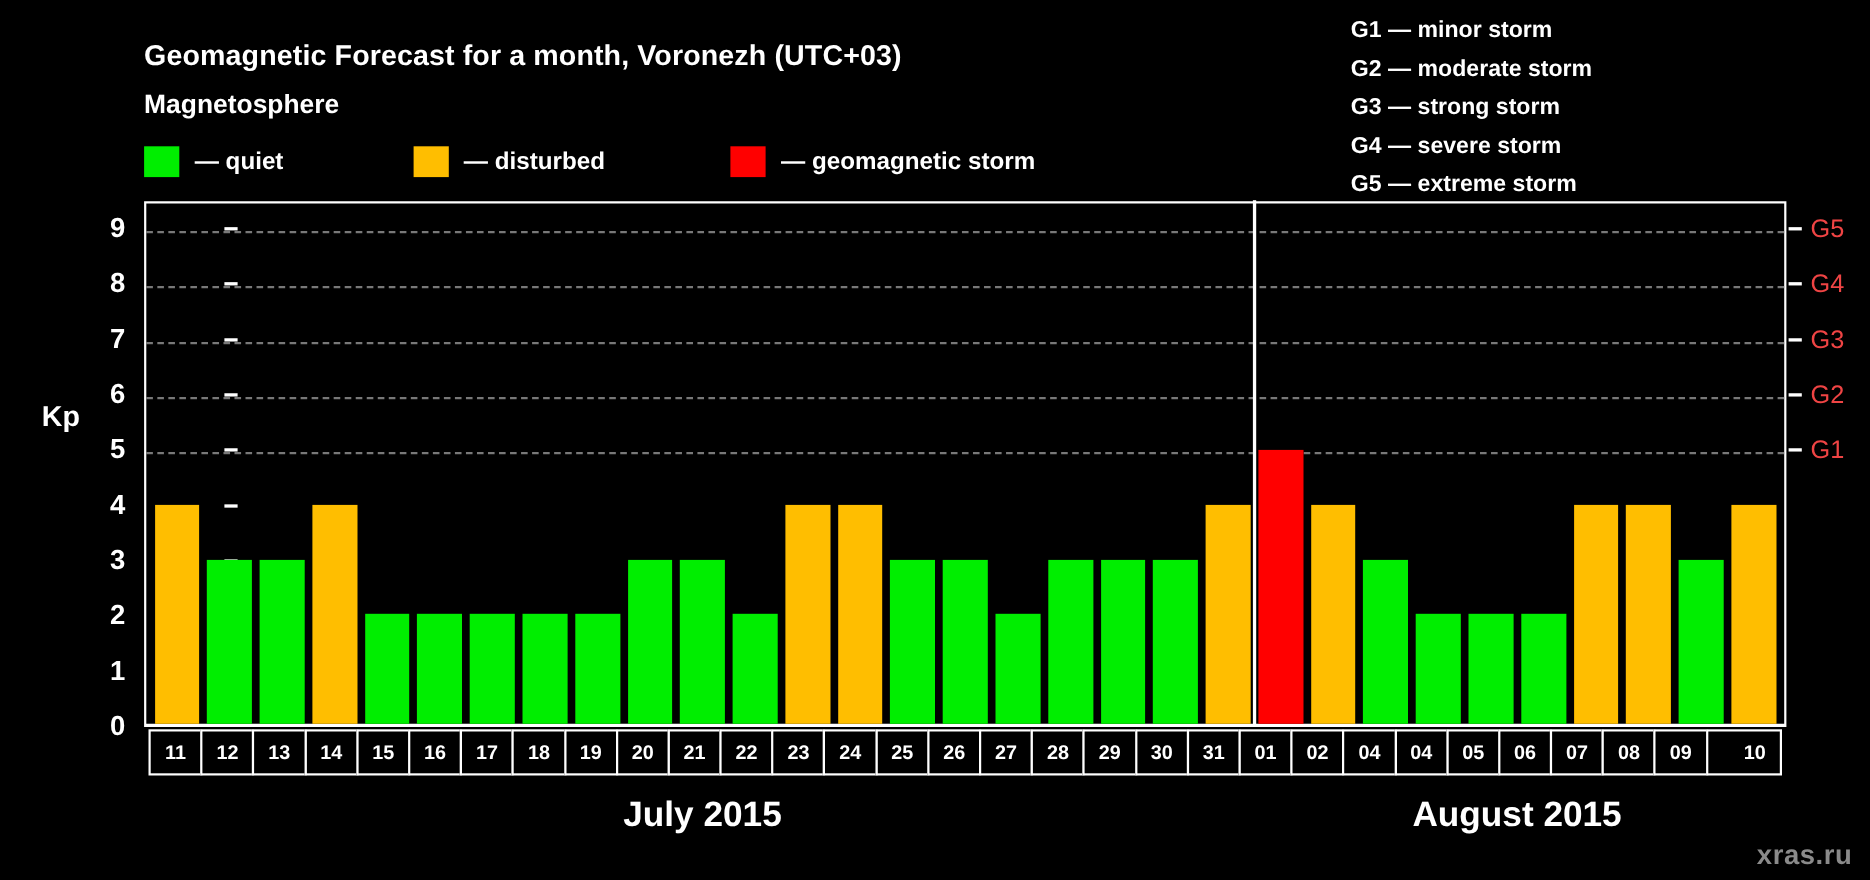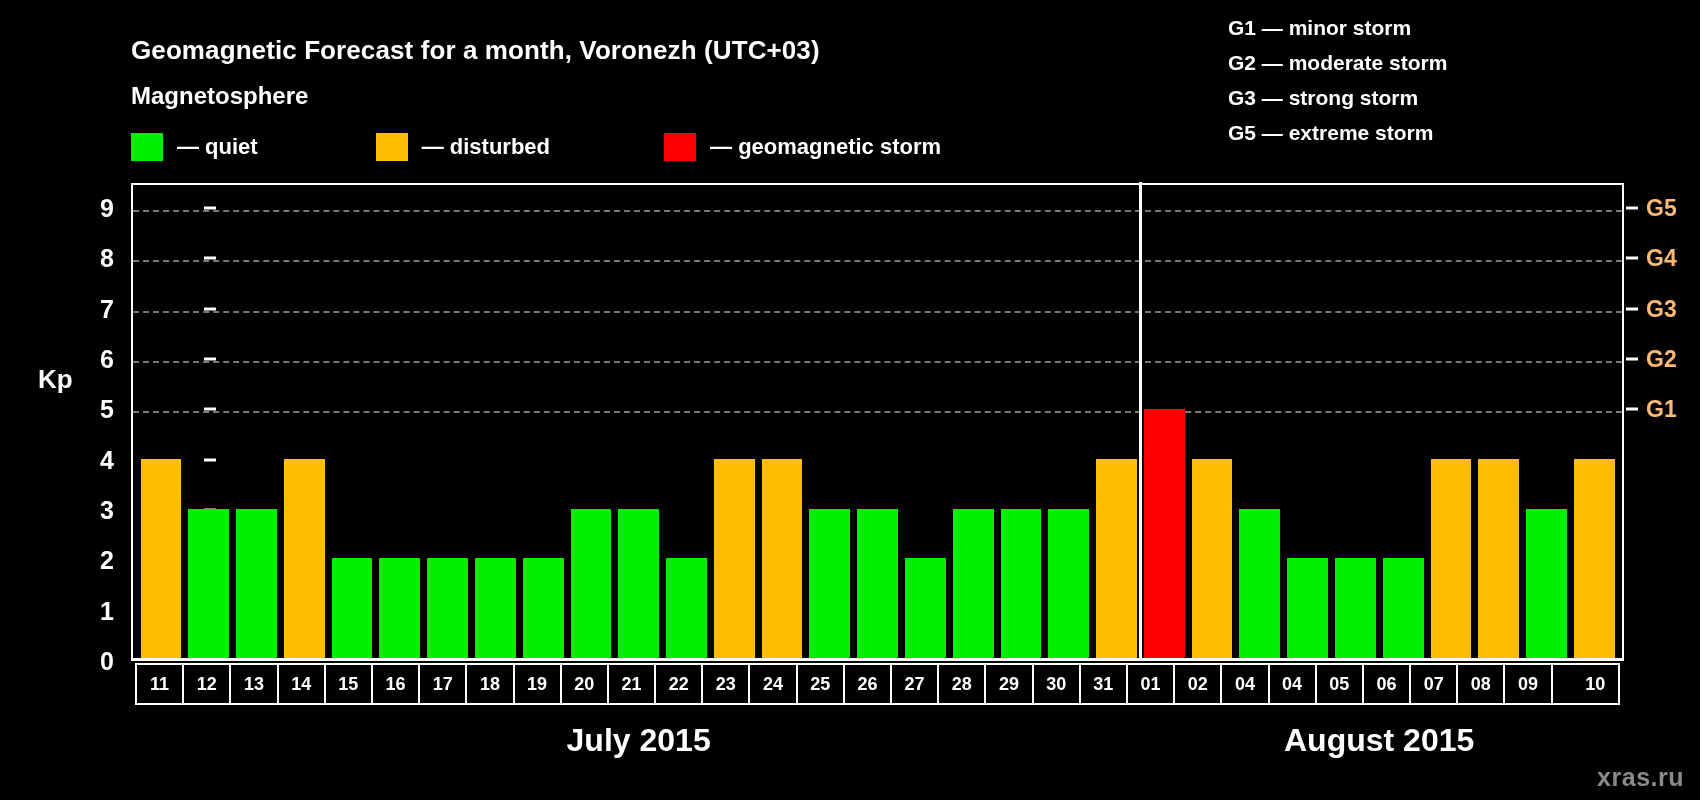--- a/index.html
+++ b/index.html
@@ -186,22 +186,22 @@
     left: 1626px;
     top: 183px;
     width: 70px;
     height: 478px;
   }
   .g-tick-label {
     position: absolute;
     left: 20px;
     transform: translateY(-50%);
     font-size: 23px;
-    font-weight: bold;
-    color: #fdba74;
+    font-weight: normal;
+    color: #ef4444;
     white-space: nowrap;
   }
   .g-tick-mark {
     position: absolute;
     left: 0px;
     width: 12px;
     height: 0;
     border-top: 3px solid #ffffff;
     transform: translateY(-50%);
   }
@@ -275,20 +275,21 @@
   <div class="legend-entry">
     <span class="legend-swatch" style="background: rgb(255, 0, 0);"></span>
     <span class="legend-text">— geomagnetic storm</span>
   </div>
 </div>
 
 <div id="g-scale-legend">
     <div class="g-scale-row">G1 — minor storm</div>
     <div class="g-scale-row">G2 — moderate storm</div>
     <div class="g-scale-row">G3 — strong storm</div>
+    <div class="g-scale-row">G4 — severe storm</div>
     <div class="g-scale-row">G5 — extreme storm</div>
   </div>
 
 <div id="plot-frame">
   <div id="gridlines">
       <div class="gridline" style="top: 226.421px;"></div>
       <div class="gridline" style="top: 176.105px;"></div>
       <div class="gridline" style="top: 125.789px;"></div>
       <div class="gridline" style="top: 75.4737px;"></div>
       <div class="gridline" style="top: 25.1579px;"></div>

